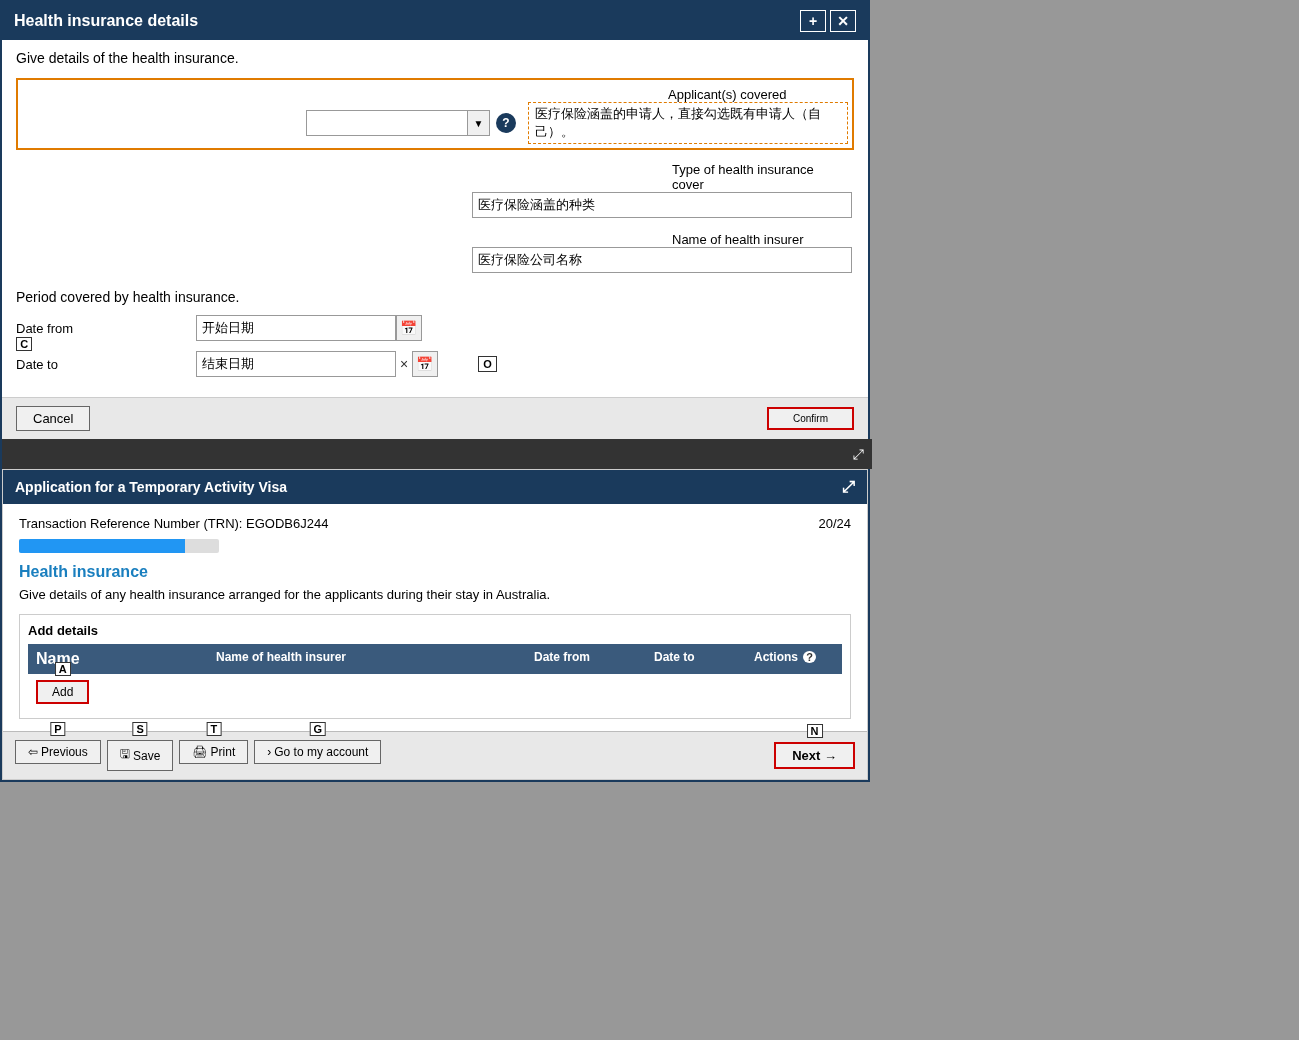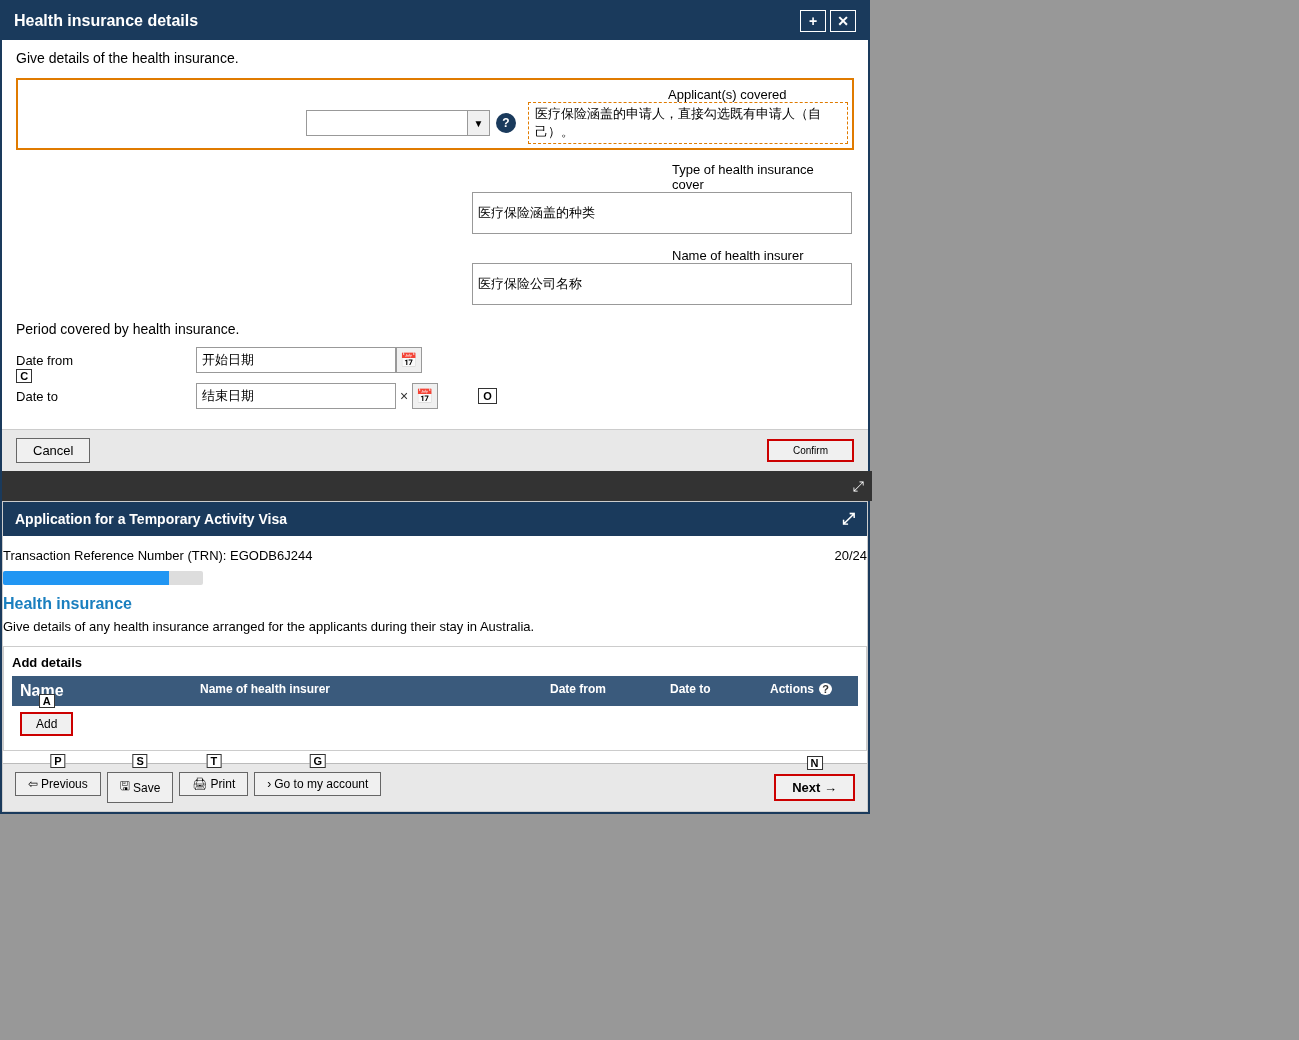--- a/index.html
+++ b/index.html
@@ -87,21 +87,21 @@
     .form-control-area {
       display: flex;
       align-items: center;
       flex: 1;
     }
 
     .form-input {
       border: 1px solid #999;
       padding: 3px 5px;
       font-size: 13px;
-      height: 42px;
+      height: 26px;
     }
 
     .form-input-wide {
       width: 380px;
     }
 
     .dropdown-wrapper {
       display: flex;
       align-items: center;
       border: 1px solid #999;
@@ -241,21 +241,21 @@
       justify-content: space-between;
       align-items: center;
     }
 
     .expand-icon {
       cursor: pointer;
       font-size: 16px;
     }
 
     .page-body {
-      padding: 12px 0;
+      padding: 12px 16px;
     }
 
     .trn-row {
       display: flex;
       justify-content: space-between;
       align-items: center;
       margin-bottom: 8px;
     }
 
     .progress-bar-container {

